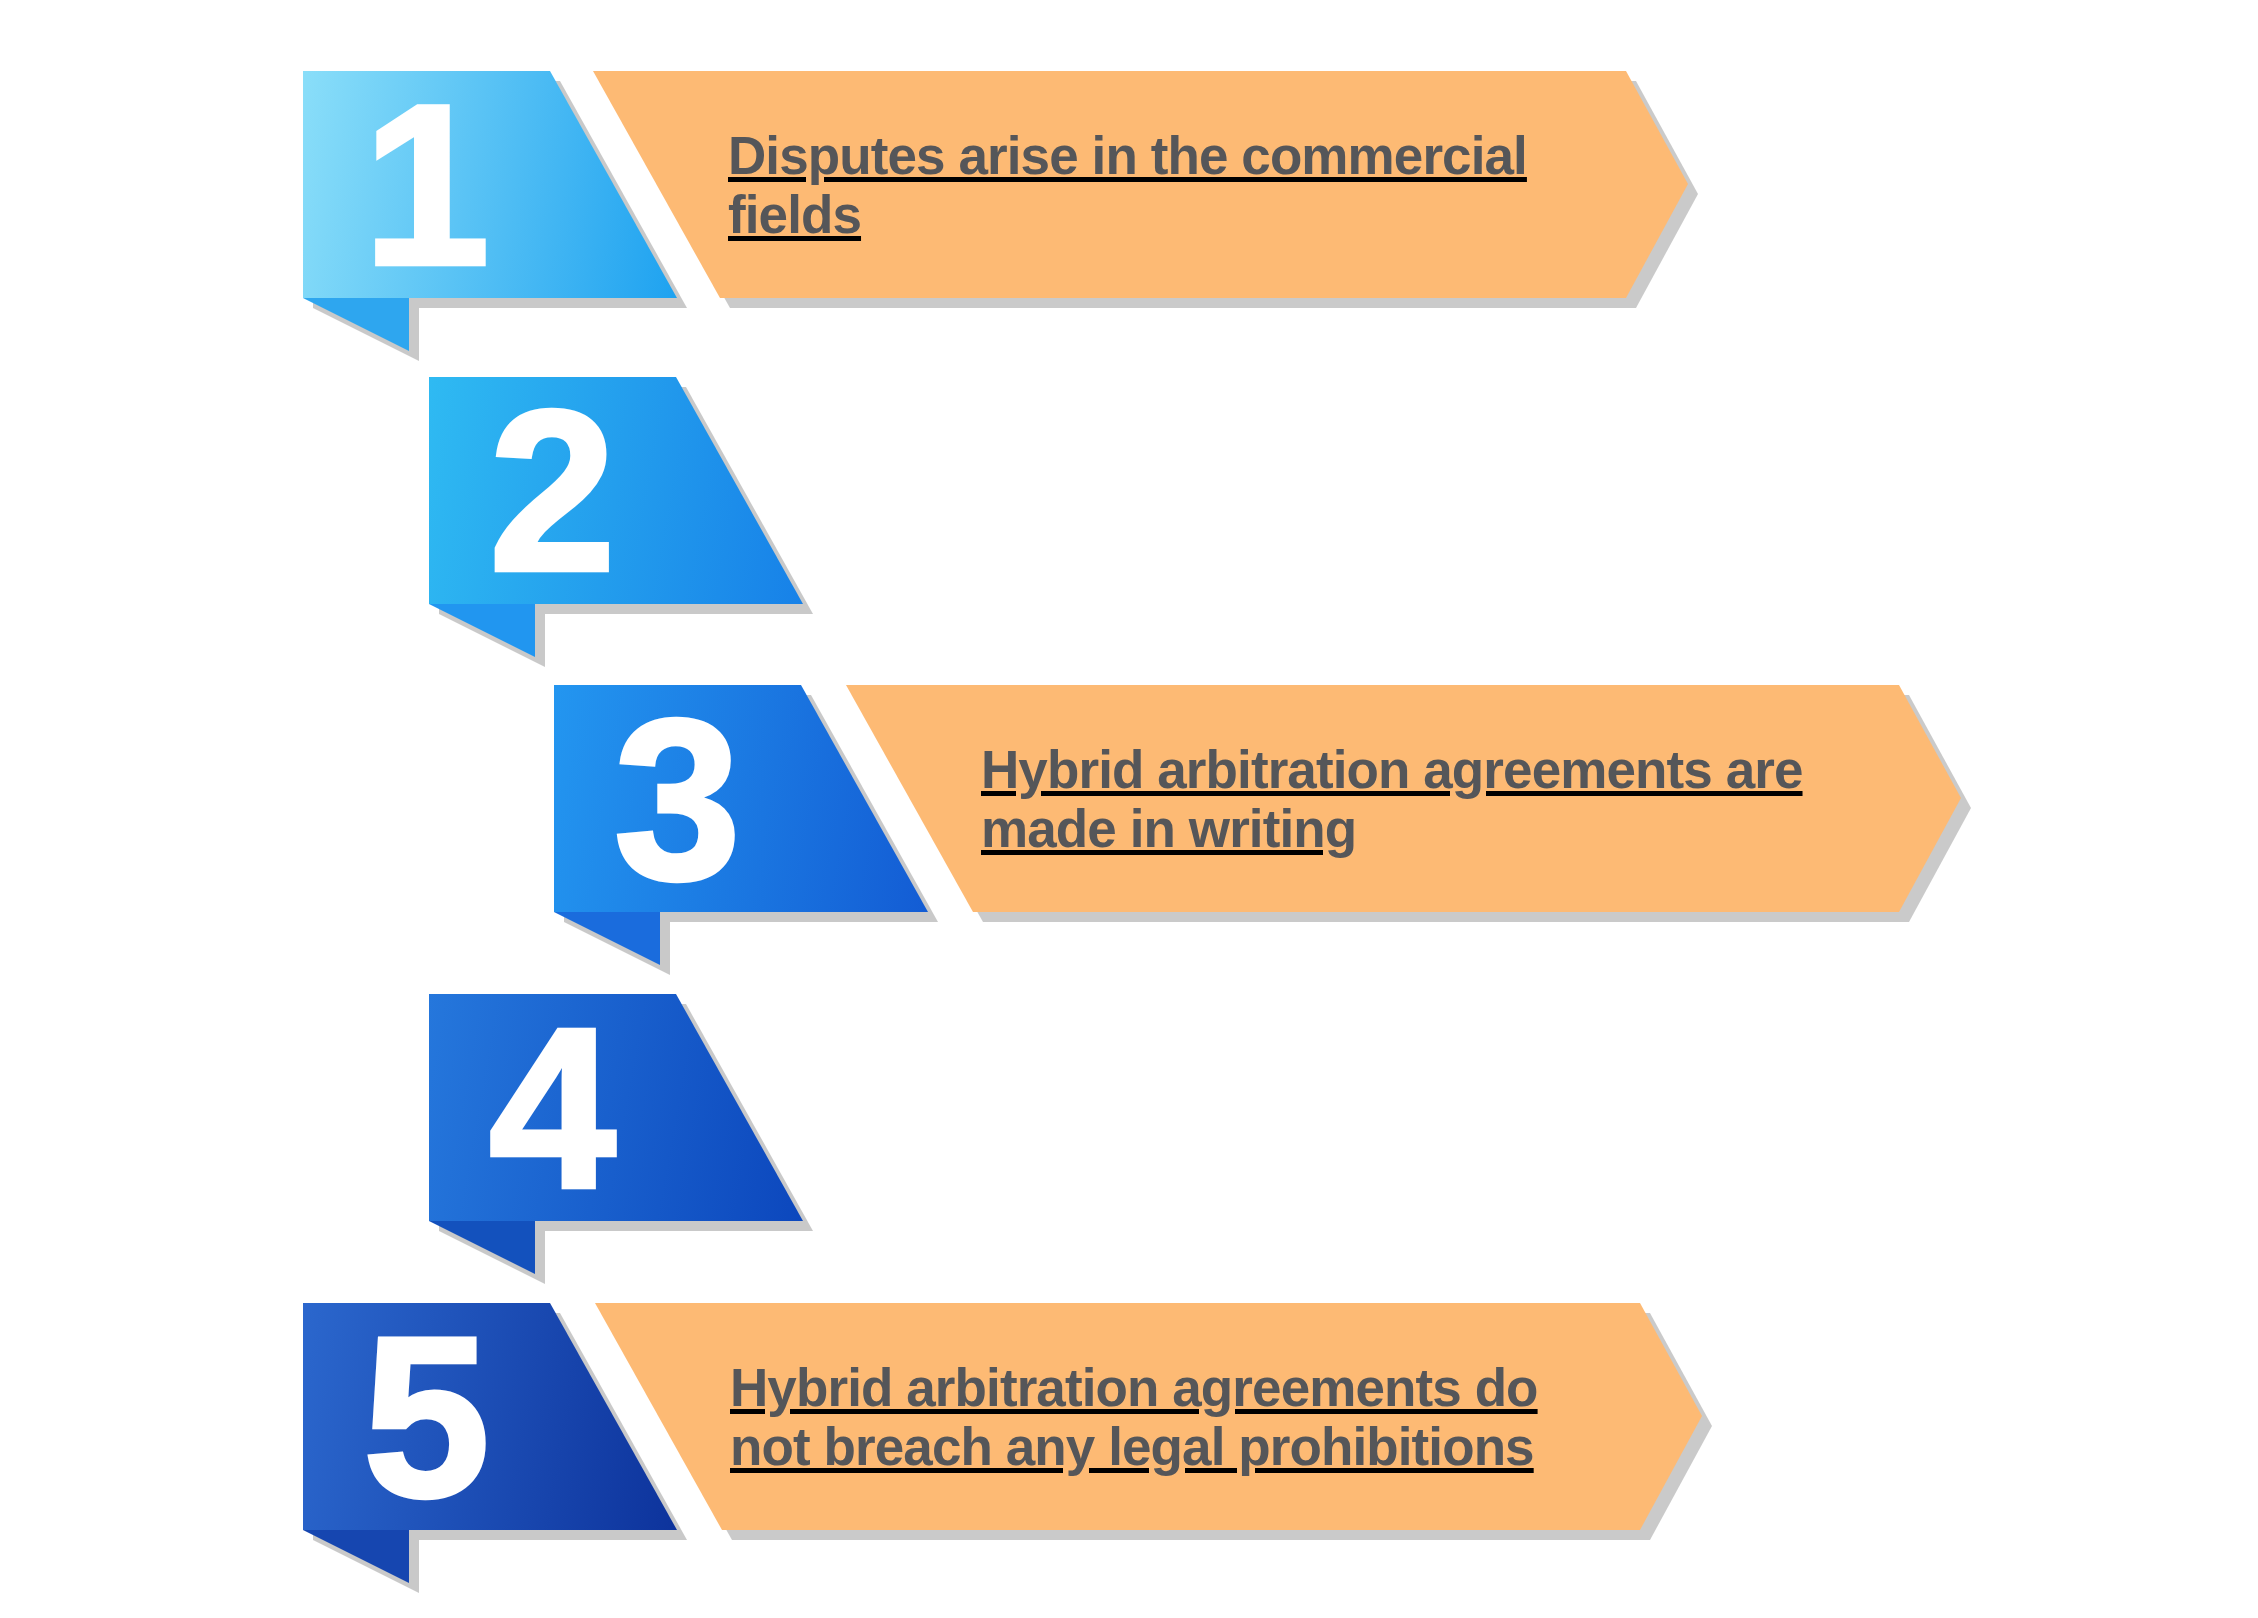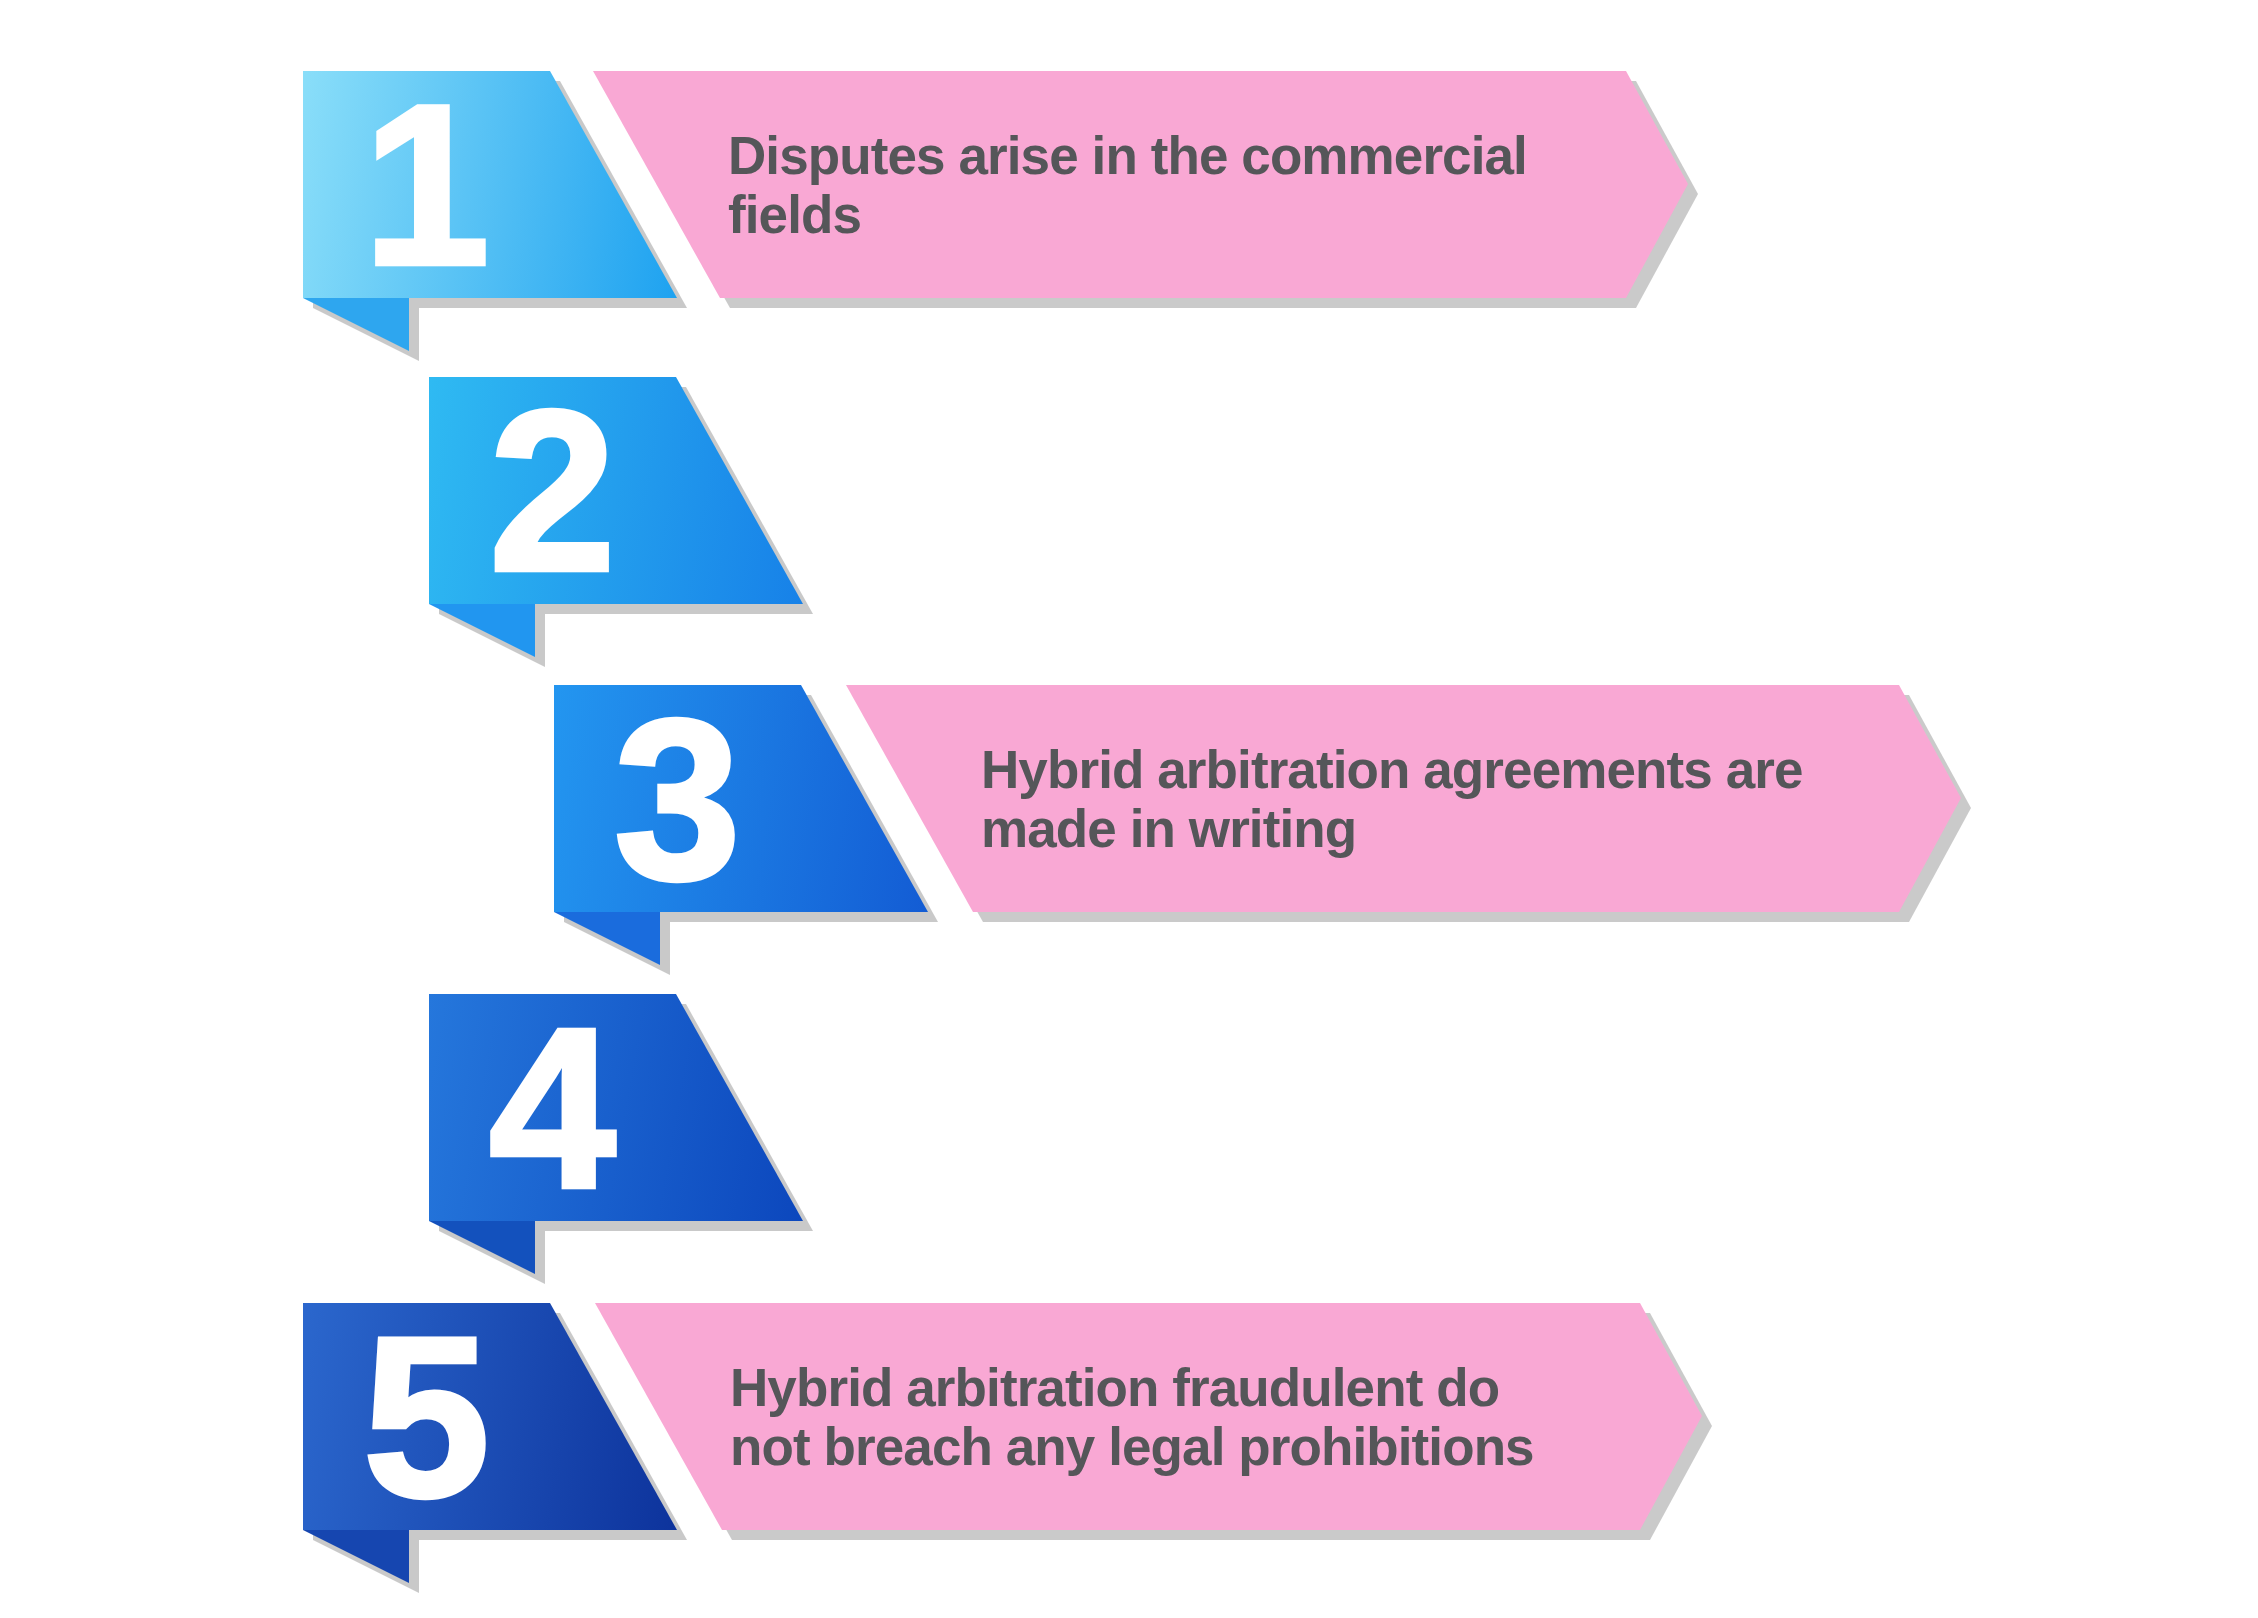--- a/index.html
+++ b/index.html
@@ -41,23 +41,23 @@
   }
 
   
   .banner-wrap{
     position:absolute;top:0;left:var(--gl);width:var(--gw);height:227px;
     filter:drop-shadow(10.6px 10.6px 0 #cacaca);
   }
   .banner{
     width:100%;height:100%;box-sizing:border-box;
     clip-path:polygon(0 0,calc(100% - 62px) 0,100% 113px,calc(100% - 62px) 100%,127px 100%);
-    background:#f9a8d4;
+    background:#fdba74;
     display:flex;align-items:center;
-    padding-left:135px;padding-right:106px;
+    padding-left:135px;padding-right:106px;text-decoration:underline;
   }
   .step-text{
     color:#555659;font-size:53px;line-height:59px;font-weight:700;
     letter-spacing:-0.9px;white-space:pre-line;
   }
 </style>
 </head>
 <body>
 
 <div class="step s1" style="--from: #8adef9; --to: #1ea2f0; --fold: #2ea6ef;">
@@ -105,18 +105,18 @@
 </div>
 
 <div class="step s5" style="--from: #2b67cd; --to: #0d339c; --fold: #1646b0;">
   <div class="ribbon-wrap">
     <div class="ribbon-main"></div>
     <div class="ribbon-fold"></div>
     <div class="num">5</div>
   </div>
   <div class="banner-wrap">
     <div class="banner">
-      <div class="step-text">Hybrid arbitration fraudulent do
+      <div class="step-text">Hybrid arbitration agreements do
 not breach any legal prohibitions</div>
     </div>
   </div>
 </div>
 
 
 </body></html>

